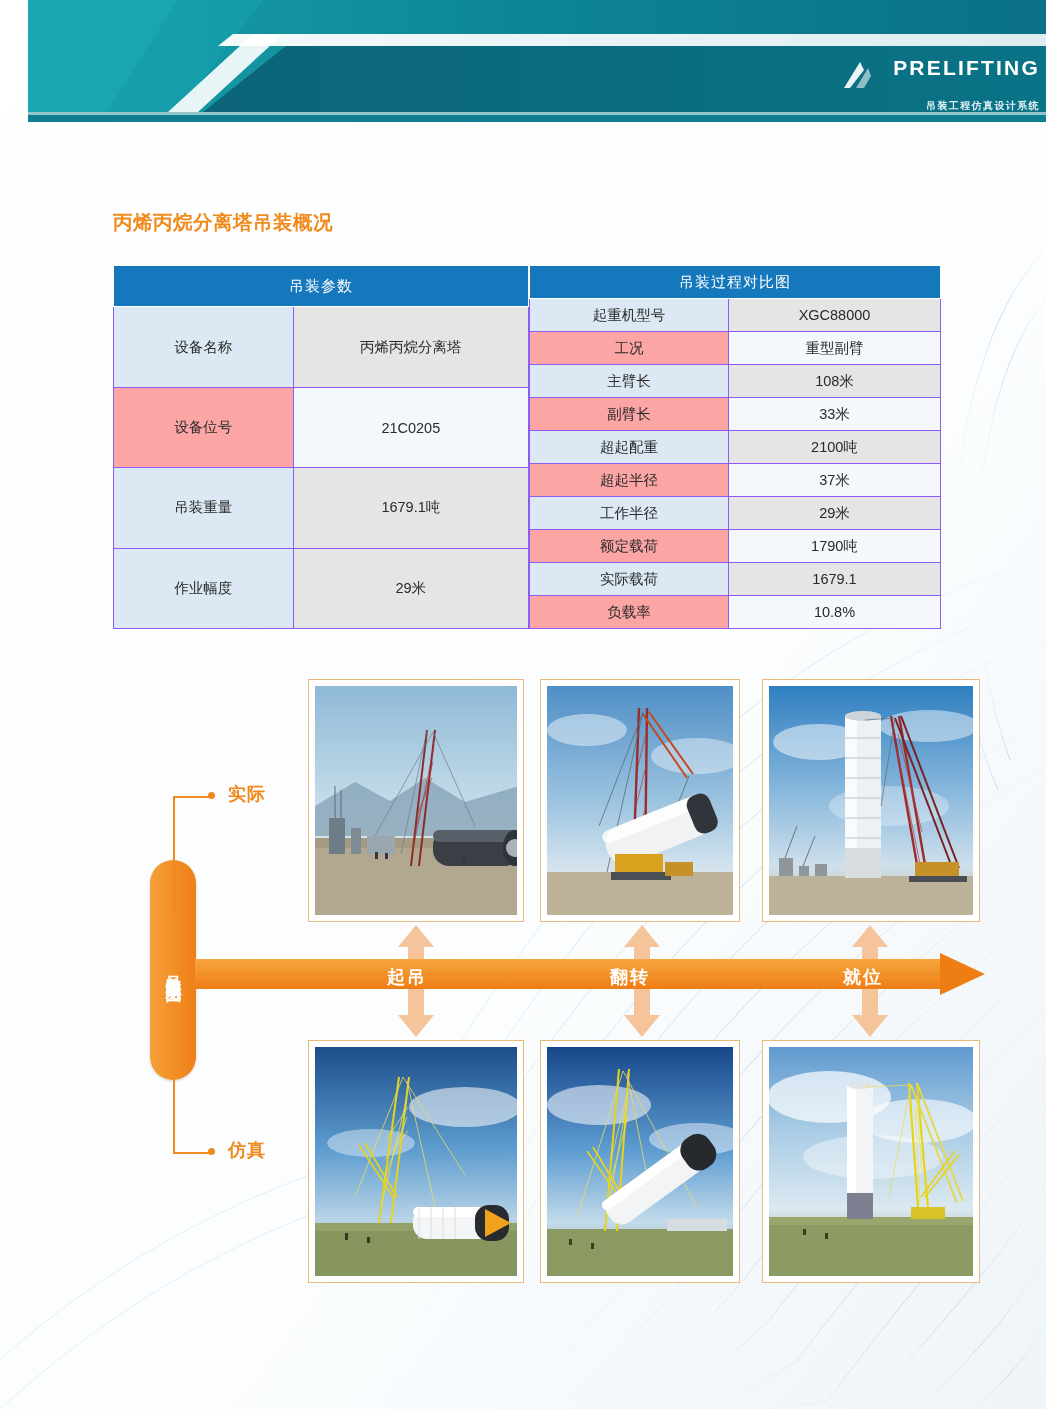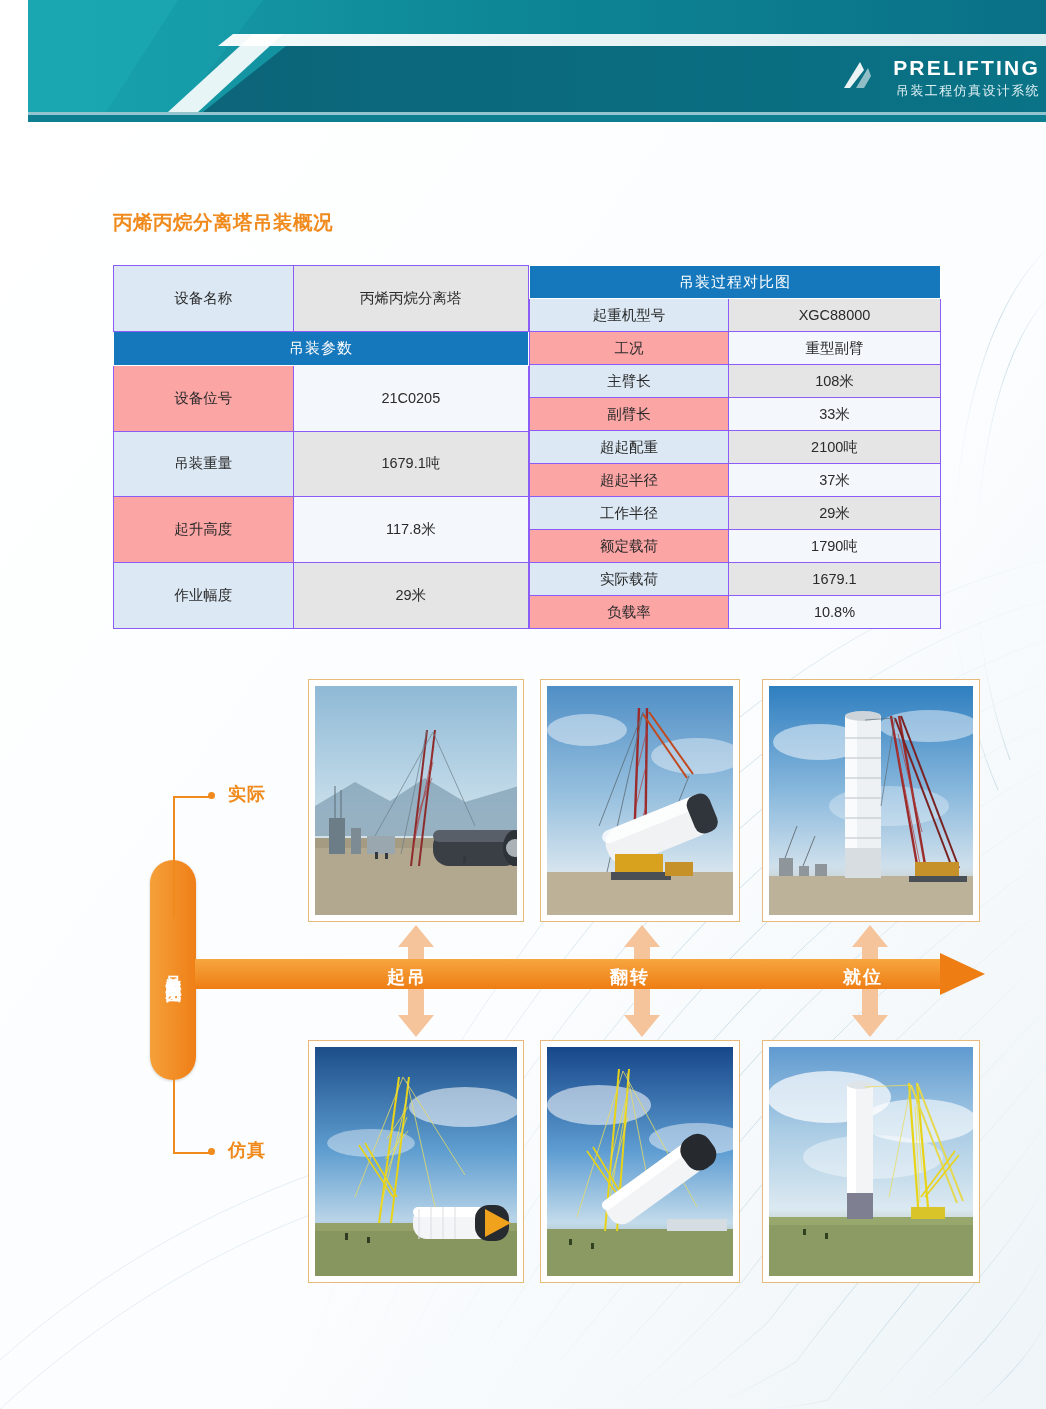--- a/index.html
+++ b/index.html
@@ -40,25 +40,26 @@
     text-align: right;
     color: #ffffff;
   }
   .brand-title {
     font-size: 21px;
     font-weight: bold;
     letter-spacing: 2.2px;
     line-height: 24px;
   }
   .brand-sub {
-    font-size: 13px;
+    font-size: 10px;
     letter-spacing: 1.4px;
     line-height: 16px;
-    margin-top: 3px;
+    margin-top: 18px;
     color: #dff0f4;
+    font-weight: bold;
   }
   .brand-mark {
     position: absolute;
     right: 200px;
     top: 58px;
     width: 34px;
     height: 34px;
   }
 
   
@@ -320,37 +321,33 @@
   </div>
 </div>
 
 <div class="section-title">丙烯丙烷分离塔吊装概况</div>
 
 <div class="tables">
 
   <table class="tbl-left">
     <tbody>
         <tr>
+      <th class="hdr" colspan="2">吊装参数</th>
+    </tr>
+    <tr>
       <td class="label cell-a">设备名称</td>
       <td class="value cell-b">丙烯丙烷分离塔</td>
     </tr>
     <tr>
-      <th class="hdr" colspan="2">吊装参数</th>
-    </tr>
-    <tr>
       <td class="label cell-c">设备位号</td>
       <td class="value cell-d">21C0205</td>
     </tr>
     <tr>
       <td class="label cell-a">吊装重量</td>
       <td class="value cell-b">1679.1吨</td>
-    </tr>
-    <tr>
-      <td class="label cell-c">起升高度</td>
-      <td class="value cell-d">117.8米</td>
     </tr>
     <tr>
       <td class="label cell-a">作业幅度</td>
       <td class="value cell-b">29米</td>
     </tr>
   </tbody>
     </table>
 
   <table class="tbl-right">
     <tbody>

